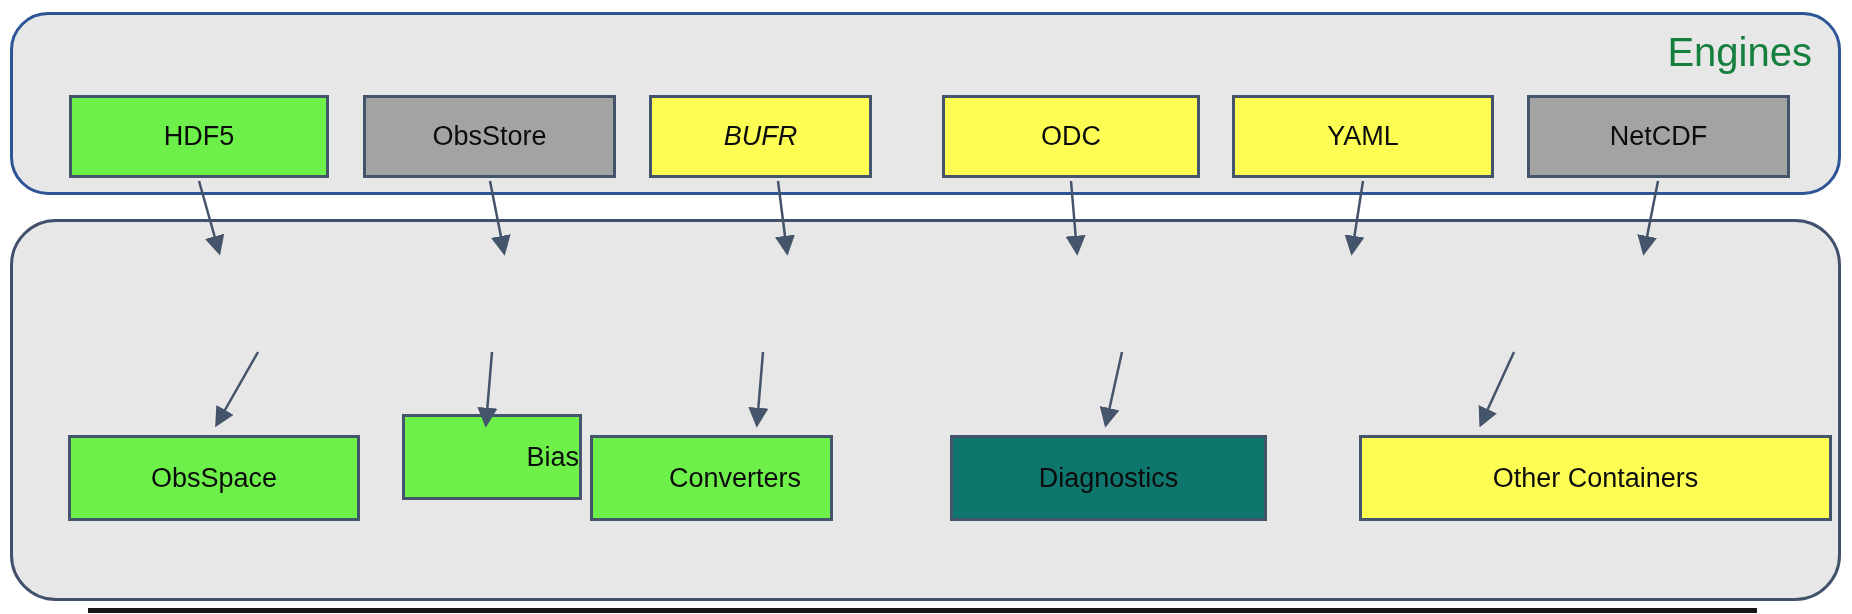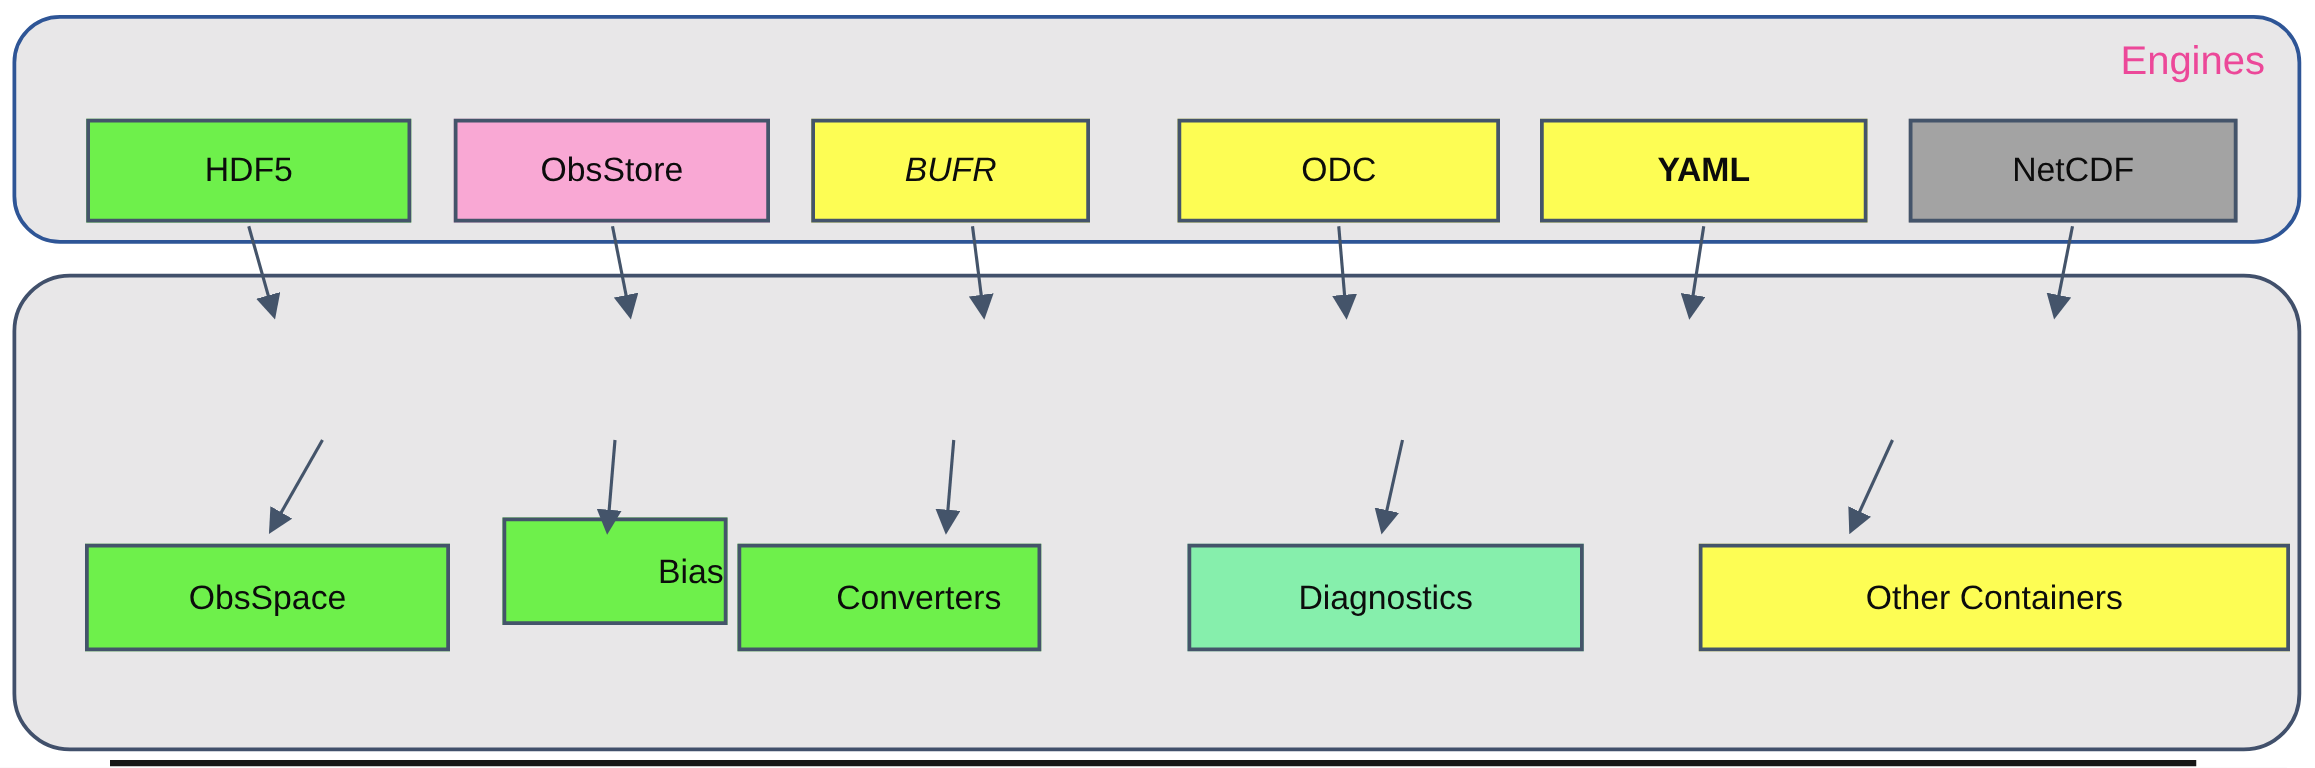--- a/index.html
+++ b/index.html
@@ -3,21 +3,21 @@
 <meta charset="utf-8">
 <style>
   html, body { margin: 0; padding: 0; background: #ffffff; }
   body { font-family: "Liberation Sans", sans-serif; }
   .stage { position: relative; width: 1852px; height: 614px; overflow: hidden; background: #ffffff; }
 
   .panel { position: absolute; background: #e8e7e8; box-sizing: border-box; }
   .panel-engines { left: 10px; top: 12px; width: 1831px; height: 183px; border: 3px solid #2e5596; border-radius: 38px; }
   .panel-classes { left: 10px; top: 219px; width: 1831px; height: 382px; border: 3px solid #41506b; border-radius: 46px; }
 
-  .panel-label { position: absolute; color: #ec4899; font-size: 32px; white-space: nowrap; }
+  .panel-label { position: absolute; color: #15803d; font-size: 40px; white-space: nowrap; }
   .engines-label { top: 30px; right: 40px; }
   .classes-label { top: 532px; right: 70px; }
 
   .node { position: absolute; box-sizing: border-box; border: 3px solid #44546a;
           display: flex; align-items: center; justify-content: center;
           color: #0c0c0c; font-size: 27px; white-space: nowrap; }
   .green  { background: #6ef04b; }
   .yellow { background: #fdfd54; }
 
   
@@ -48,47 +48,47 @@
 <div class="stage">
 
   <div class="panel panel-engines"></div>
   <div class="panel panel-classes"></div>
 
   <div class="panel-label engines-label">Engines</div>
 
   <div class="node green n-hdf5" style="background: rgb(110, 240, 75);">
     <span>HDF5</span>
   </div>
-  <div class="node green n-obsstore" style="background: #f9a8d4;">
+  <div class="node green n-obsstore" style="background: #a3a3a3;">
     <span>ObsStore</span>
   </div>
   <div class="node yellow n-bufr" style="background: rgb(253, 253, 84);">
     <span>BUFR</span>
   </div>
   <div class="node yellow n-odc" style="background: rgb(253, 253, 84);">
     <span>ODC</span>
   </div>
-  <div class="node yellow n-yaml" style="background: rgb(253, 253, 84); font-weight: bold;">
+  <div class="node yellow n-yaml" style="background: rgb(253, 253, 84);">
     <span>YAML</span>
   </div>
   <div class="node yellow n-netcdf" style="background: #a3a3a3;">
     <span>NetCDF</span>
   </div>
 
 
   <div class="node green n-obsspace" style="background: rgb(110, 240, 75);">
     <span>ObsSpace</span>
   </div>
   <div class="node green n-bias" style="background: rgb(110, 240, 75);">
     <span>Bias</span>
   </div>
   <div class="node green n-converters" style="background: rgb(110, 240, 75);">
     <span>Converters</span>
   </div>
-  <div class="node green n-diagnostics" style="background: #86efac;">
+  <div class="node green n-diagnostics" style="background: #0f766e;">
     <span>Diagnostics</span>
   </div>
   <div class="node yellow n-other" style="background: rgb(253, 253, 84);">
     <span>Other Containers</span>
   </div>
 
   <svg class="arrows" width="1852" height="614" viewBox="0 0 1852 614">
     <defs>
       <marker id="ah" markerWidth="8" markerHeight="8" refX="6.5" refY="4" orient="auto">
         <path d="M0,0 L8,4 L0,8 Z" fill="#44546a"></path>

